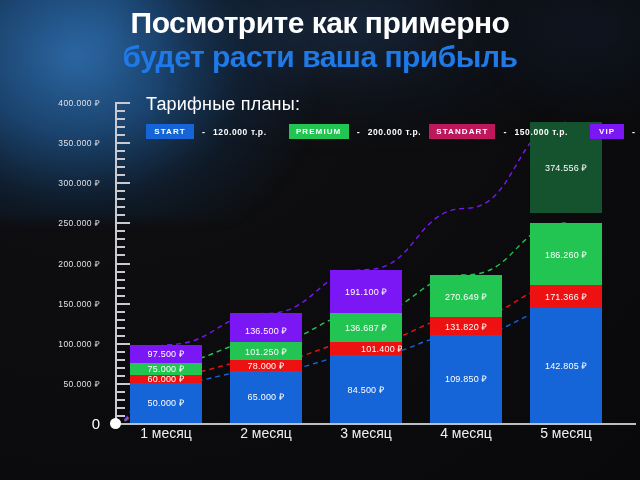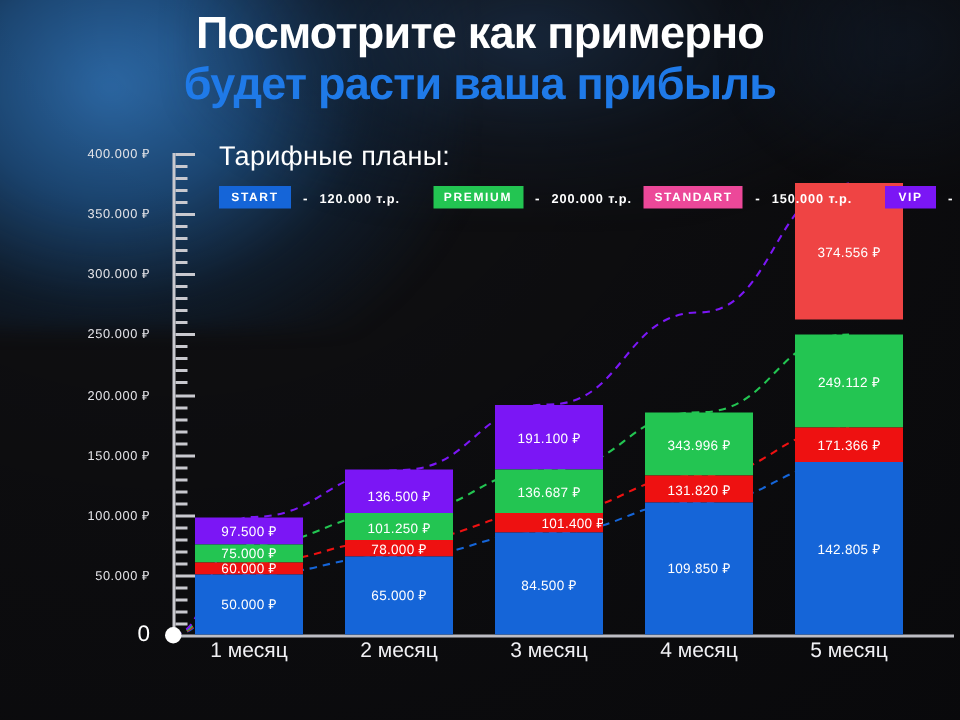--- a/index.html
+++ b/index.html
@@ -170,21 +170,21 @@
     align-items: center;
     justify-content: center;
     height: 15px;
     padding: 0 7px;
     color: #ffffff;
     font-size: 8px;
     font-weight: 700;
     letter-spacing: 1.1px;
   }
   .badge.start    { background: #1565d8; min-width: 48px; }
-  .badge.standart { background: #ec4899; min-width: 62px; }
+  .badge.standart { background: #be185d; min-width: 62px; }
   .badge.premium  { background: #23c552; min-width: 60px; }
   .badge.vip      { background: #7b16f5; min-width: 34px; }
   .dash {
     color: #ffffff; font-size: 9px; font-weight: 700;
     margin: 0 8px;
   }
   .price {
     color: #ffffff; font-size: 8.5px; font-weight: 700; letter-spacing: 0.6px;
   }
   .legend-gap { width: 22px; }
@@ -328,36 +328,36 @@
           <div class="seg" style="background: rgb(238, 17, 17); top: 239.626px; height: 13.5623px; padding-left: 32px;">
             <span>101.400 ₽</span>
           </div>
           <div class="seg" style="background: rgb(21, 101, 216); top: 253.189px; height: 67.8112px;">
             <span>84.500 ₽</span>
           </div>
         </div>
         <div class="x-label" style="left: 366px;">3 месяц</div>
         <div class="bar-group" style="left: 430px; width: 72px; height: 321px;">
           <div class="seg" style="background: rgb(35, 197, 82); top: 172.916px; height: 42.2982px;">
-            <span>343.996 ₽</span>
+            <span>270.649 ₽</span>
           </div>
           <div class="seg" style="background: rgb(238, 17, 17); top: 215.214px; height: 17.6309px;">
             <span>131.820 ₽</span>
           </div>
           <div class="seg" style="background: rgb(21, 101, 216); top: 232.845px; height: 88.1546px;">
             <span>109.850 ₽</span>
           </div>
         </div>
         <div class="x-label" style="left: 466px;">4 месяц</div>
         <div class="bar-group" style="left: 530px; width: 72px; height: 321px;">
-          <div class="seg" style="background: #ef4444; top: 20.4188px; height: 91px;">
+          <div class="seg" style="background: #14532d; top: 20.4188px; height: 91px;">
             <span>374.556 ₽</span>
           </div>
           <div class="seg" style="background: rgb(35, 197, 82); top: 121.088px; height: 62.3912px;">
-            <span>249.112 ₽</span>
+            <span>186.260 ₽</span>
           </div>
           <div class="seg" style="background: rgb(238, 17, 17); top: 183.479px; height: 22.9202px;">
             <span>171.366 ₽</span>
           </div>
           <div class="seg" style="background: rgb(21, 101, 216); top: 206.399px; height: 114.601px;">
             <span>142.805 ₽</span>
           </div>
         </div>
         <div class="x-label" style="left: 566px;">5 месяц</div>
       </div>

